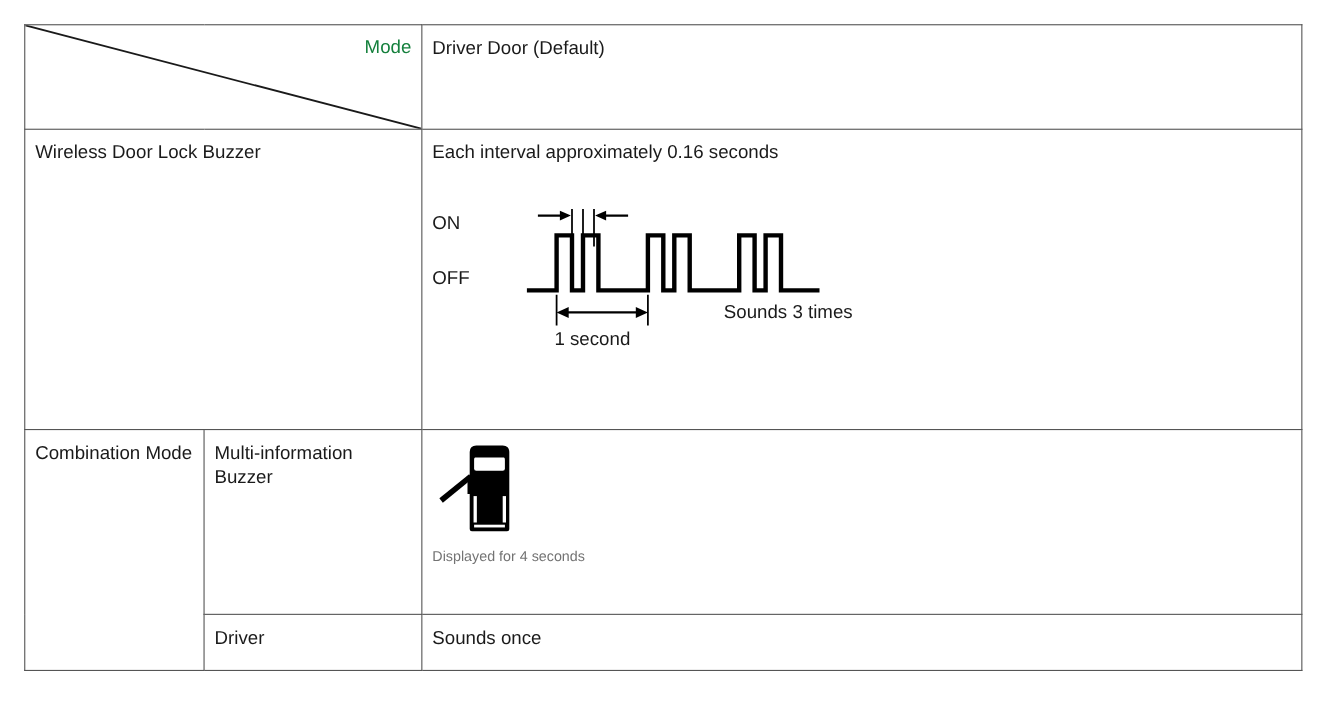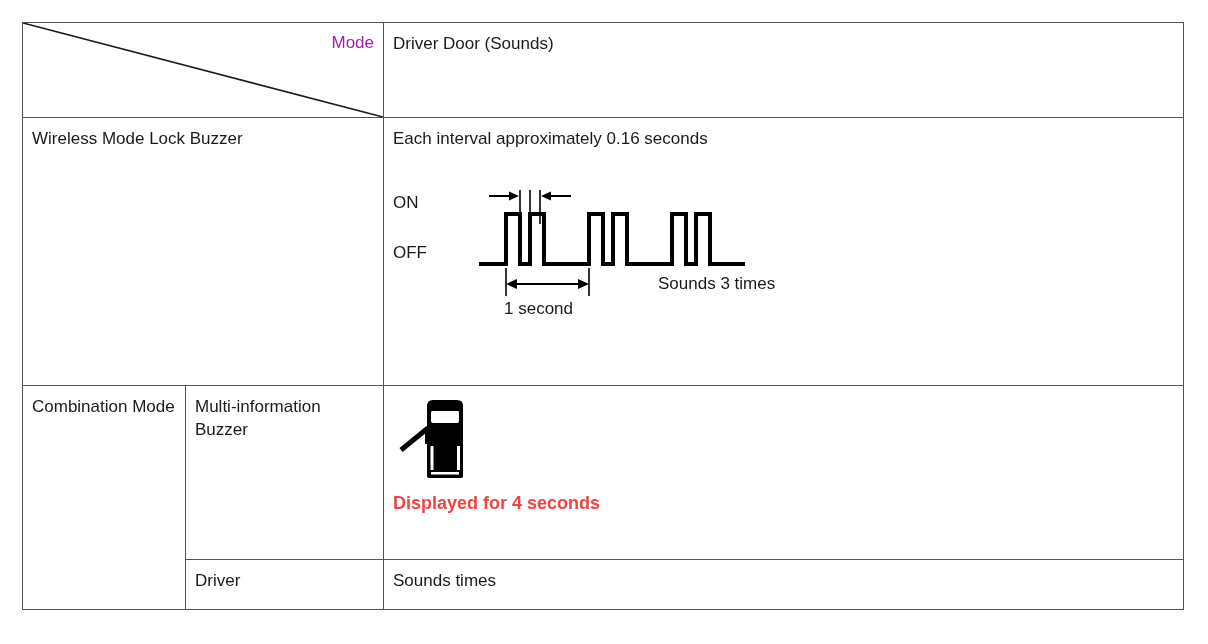--- a/index.html
+++ b/index.html
@@ -47,21 +47,21 @@
     left: 0; top: 0;
     width: 100%;
     height: 100%;
     display: block;
   }
   .mode-label {
     position: absolute;
     right: 9px;
     top: 9px;
     font-size: 17px;
-    color: #a21caf;
+    color: #15803d;
     z-index: 2;
   }
 
   .cell-text { display: block; }
 
   
   .wave-wrap {
     position: relative;
     margin-top: 22px;
     width: 452px;
@@ -73,23 +73,22 @@
     font-family: "Liberation Sans", sans-serif;
     font-size: 17px;
     fill: #1a1a1a;
   }
 
   
   .icon-block { margin-top: 2px; }
   .car-svg { display: block; }
   .icon-caption {
     margin-top: 12px;
-    font-size: 18px;
-    color: #ef4444;
-    font-weight: bold;
+    font-size: 13px;
+    color: #737373;
   }
 </style>
 </head>
 <body>
 
 <table id="spec-table">
   <colgroup>
     <col class="col-a">
     <col class="col-b">
     <col>
@@ -97,27 +96,27 @@
   <tbody>
 
     <tr>
       <td colspan="2" class="diag-cell">
         <svg class="diag-svg" viewBox="0 0 361 78" preserveAspectRatio="none">
           <line x1="0" y1="0" x2="361" y2="78" stroke="#1a1a1a" stroke-width="1.6" vector-effect="non-scaling-stroke"></line>
         </svg>
         <span class="mode-label">Mode</span>
       </td>
       <td>
-        <span class="cell-text">Driver Door (Sounds)</span>
+        <span class="cell-text">Driver Door (Default)</span>
       </td>
     </tr>
 
     <tr>
       <td colspan="2">
-        <span class="cell-text">Wireless Mode Lock Buzzer</span>
+        <span class="cell-text">Wireless Door Lock Buzzer</span>
       </td>
       <td>
         <span class="cell-text">Each interval approximately 0.16 seconds</span>
 
         <div class="wave-wrap">
           <svg class="wave-svg" width="452" height="150" viewBox="0 0 452 150">
 
             <text class="wave-text" x="0" y="36">ON</text>
             <text class="wave-text" x="0" y="86">OFF</text>
 
@@ -202,17 +201,17 @@
         </div>
         <div class="icon-caption">Displayed for 4 seconds</div>
       </td>
     </tr>
 
     <tr>
       <td>
         <span class="cell-text">Driver</span>
       </td>
       <td>
-        <span class="cell-text">Sounds times</span>
+        <span class="cell-text">Sounds once</span>
       </td>
     </tr>
   </tbody>
 </table>
 
 </body></html>

